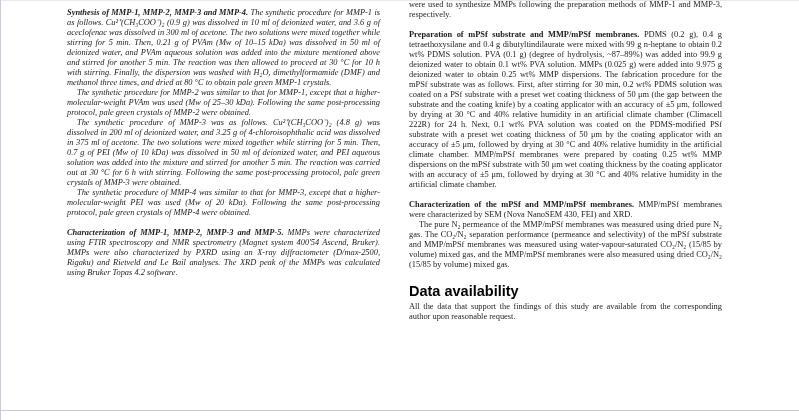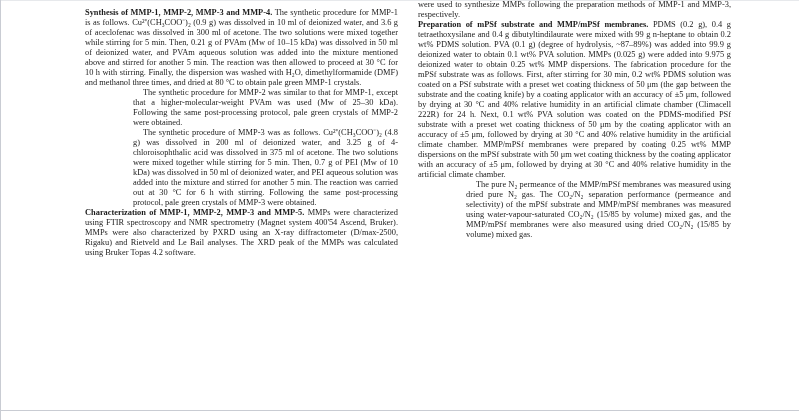--- a/index.html
+++ b/index.html
@@ -22,26 +22,26 @@
   .edge-bottom { left: 0; top: 410px; width: 799px; height: 1px; background: #c9ccd3; }
 
   .col {
     position: absolute;
     width: 313px;
     font-size: 8.4px;
     line-height: 10px;
     text-align: justify;
     color: #1c1c1c;
   }
-  .col-left  { left: 85px;  top: 8px;  }
-  .col-right { left: 418px; top: 0px;  }
+  .col-left  { left: 67px;  top: 8px; font-style: italic;  }
+  .col-right { left: 409px; top: 0px;  }
 
   p.para { margin: 0; padding: 0; }
-  p.indent { text-indent: 10px; margin-left: 48px; }
-  p.gap { }
+  p.indent { text-indent: 10px; }
+  p.gap { margin-top: 10px; }
   .lead { font-weight: bold; }
 
   h2.section-heading {
     margin: 13px 0 3px 0;
     padding: 0;
     font-family: "Liberation Sans", sans-serif;
     font-size: 14.5px;
     line-height: 16px;
     font-weight: bold;
     color: #000000;
@@ -60,31 +60,42 @@
     <p class="para">
       <b class="lead">Synthesis of MMP-1, MMP-2, MMP-3 and MMP-4.</b>
       <span>The synthetic procedure for MMP-1 is as follows. Cu²⁺(CH₃COO⁻)₂ (0.9 g) was dissolved in 10 ml of deionized water, and 3.6 g of aceclofenac was dissolved in 300 ml of acetone. The two solutions were mixed together while stirring for 5 min. Then, 0.21 g of PVAm (Mw of 10–15 kDa) was dissolved in 50 ml of deionized water, and PVAm aqueous solution was added into the mixture mentioned above and stirred for another 5 min. The reaction was then allowed to proceed at 30 °C for 10 h with stirring. Finally, the dispersion was washed with H₂O, dimethylformamide (DMF) and methanol three times, and dried at 80 °C to obtain pale green MMP-1 crystals.</span>
     </p>
     <p class="para indent">
       <span>The synthetic procedure for MMP-2 was similar to that for MMP-1, except that a higher-molecular-weight PVAm was used (Mw of 25–30 kDa). Following the same post-processing protocol, pale green crystals of MMP-2 were obtained.</span>
     </p>
     <p class="para indent">
       <span>The synthetic procedure of MMP-3 was as follows. Cu²⁺(CH₃COO⁻)₂ (4.8 g) was dissolved in 200 ml of deionized water, and 3.25 g of 4-chloroisophthalic acid was dissolved in 375 ml of acetone. The two solutions were mixed together while stirring for 5 min. Then, 0.7 g of PEI (Mw of 10 kDa) was dissolved in 50 ml of deionized water, and PEI aqueous solution was added into the mixture and stirred for another 5 min. The reaction was carried out at 30 °C for 6 h with stirring. Following the same post-processing protocol, pale green crystals of MMP-3 were obtained.</span>
     </p>
+    <p class="para indent">
+      <span>The synthetic procedure of MMP-4 was similar to that for MMP-3, except that a higher-molecular-weight PEI was used (Mw of 20 kDa). Following the same post-processing protocol, pale green crystals of MMP-4 were obtained.</span>
+    </p>
     <p class="para gap">
       <b class="lead">Characterization of MMP-1, MMP-2, MMP-3 and MMP-5.</b>
       <span>MMPs were characterized using FTIR spectroscopy and NMR spectrometry (Magnet system 400'54 Ascend, Bruker). MMPs were also characterized by PXRD using an X-ray diffractometer (D/max-2500, Rigaku) and Rietveld and Le Bail analyses. The XRD peak of the MMPs was calculated using Bruker Topas 4.2 software.</span>
     </p>
   </div>
 
   <div class="col col-right">
     <p class="para">
       <span>were used to synthesize MMPs following the preparation methods of MMP-1 and MMP-3, respectively.</span>
     </p>
     <p class="para gap">
       <b class="lead">Preparation of mPSf substrate and MMP/mPSf membranes.</b>
       <span>PDMS (0.2 g), 0.4 g tetraethoxysilane and 0.4 g dibutyltindilaurate were mixed with 99 g n-heptane to obtain 0.2 wt% PDMS solution. PVA (0.1 g) (degree of hydrolysis, ~87–89%) was added into 99.9 g deionized water to obtain 0.1 wt% PVA solution. MMPs (0.025 g) were added into 9.975 g deionized water to obtain 0.25 wt% MMP dispersions. The fabrication procedure for the mPSf substrate was as follows. First, after stirring for 30 min, 0.2 wt% PDMS solution was coated on a PSf substrate with a preset wet coating thickness of 50 μm (the gap between the substrate and the coating knife) by a coating applicator with an accuracy of ±5 μm, followed by drying at 30 °C and 40% relative humidity in an artificial climate chamber (Climacell 222R) for 24 h. Next, 0.1 wt% PVA solution was coated on the PDMS-modified PSf substrate with a preset wet coating thickness of 50 μm by the coating applicator with an accuracy of ±5 μm, followed by drying at 30 °C and 40% relative humidity in the artificial climate chamber. MMP/mPSf membranes were prepared by coating 0.25 wt% MMP dispersions on the mPSf substrate with 50 μm wet coating thickness by the coating applicator with an accuracy of ±5 μm, followed by drying at 30 °C and 40% relative humidity in the artificial climate chamber.</span>
     </p>
+    <p class="para gap">
+      <b class="lead">Characterization of the mPSf and MMP/mPSf membranes.</b>
+      <span>MMP/mPSf membranes were characterized by SEM (Nova NanoSEM 430, FEI) and XRD.</span>
+    </p>
     <p class="para indent">
       <span>The pure N₂ permeance of the MMP/mPSf membranes was measured using dried pure N₂ gas. The CO₂/N₂ separation performance (permeance and selectivity) of the mPSf substrate and MMP/mPSf membranes was measured using water-vapour-saturated CO₂/N₂ (15/85 by volume) mixed gas, and the MMP/mPSf membranes were also measured using dried CO₂/N₂ (15/85 by volume) mixed gas.</span>
+    </p>
+    <h2 class="section-heading">Data availability</h2>
+    <p class="para">
+      <span>All the data that support the findings of this study are available from the corresponding author upon reasonable request.</span>
     </p>
   </div>
 </div>
 
 </body></html>

